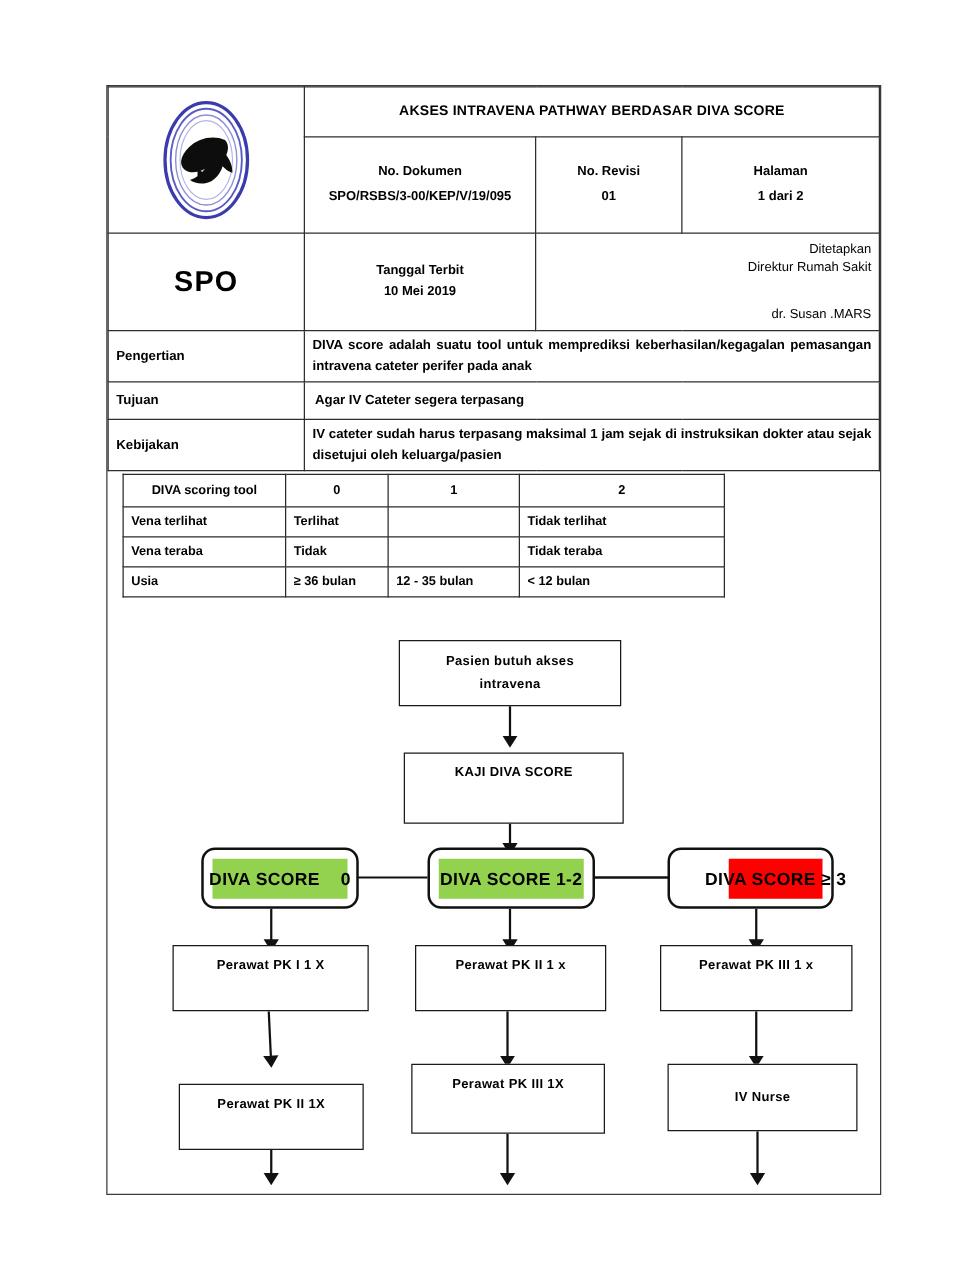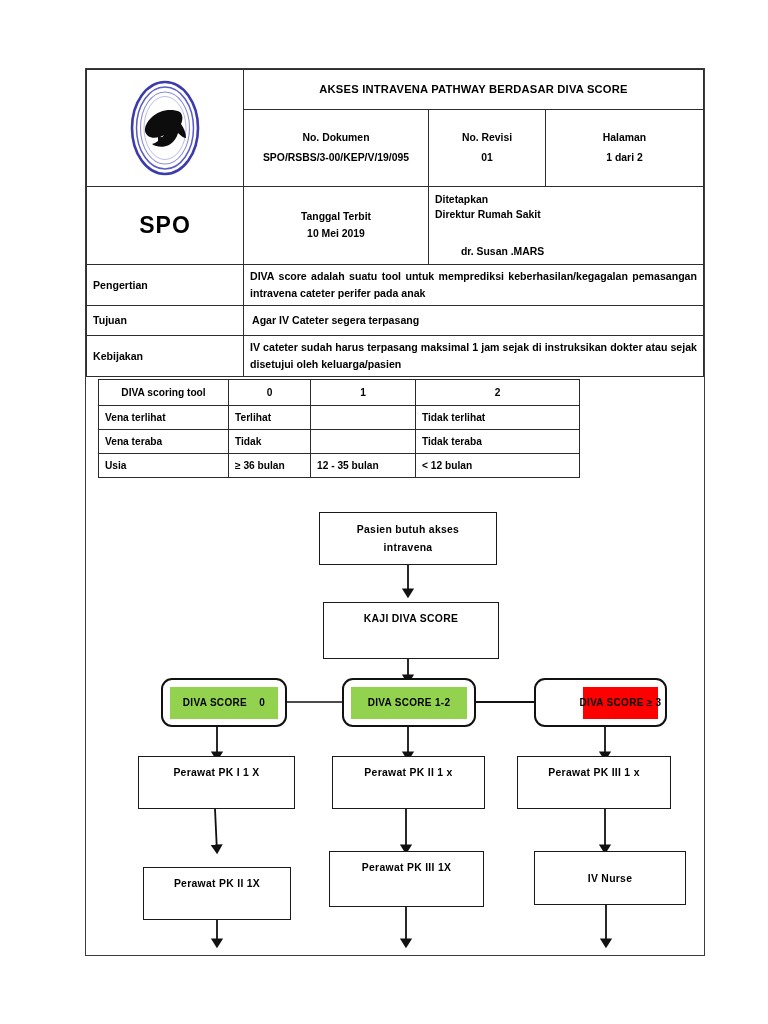--- a/index.html
+++ b/index.html
@@ -80,22 +80,22 @@
     letter-spacing: 1px;
     height: 78px;
   }
   .tgl-cell {
     text-align: center;
     font-weight: bold;
     font-size: 10.4px;
     line-height: 1.55;
   }
   .ditetapkan-cell {
-    text-align: left;
-    font-weight: bold;
+    text-align: right;
+    font-weight: normal;
     font-size: 10.4px;
     line-height: 1.45;
     padding-top: 4px;
     padding-bottom: 3px;
   }
   .ditetapkan-cell .sig-name {
     display: block;
     margin-top: 22px;
     padding-left: 26px;
   }
@@ -180,21 +180,21 @@
     display: flex;
     align-items: center;
     justify-content: center;
   }
   .rbox .fill {
     width: calc(100% - 14px);
     height: calc(100% - 13px);
     display: flex;
     align-items: center;
     justify-content: center;
-    font-size: 10px;
+    font-size: 14px;
     font-weight: bold;
     letter-spacing: .3px;
     color: #000000;
     white-space: pre;
   }
 </style>
 </head>
 <body>
 
 <div id="page-frame">
@@ -362,20 +362,20 @@
     <span>Perawat PK II 1X</span>
   </div>
 
   <div class="fbox" style="left:246px; top:687px; width:153px; height:53px;">
     <span>Perawat PK II 1 x</span>
   </div>
   <div class="fbox" style="left:243px; top:782px; width:155px; height:56px;">
     <span>Perawat PK III 1X</span>
   </div>
 
-  <div class="fbox" style="left:431px; top:687px; width:154px; height:53px;">
+  <div class="fbox" style="left:442px; top:687px; width:154px; height:53px;">
     <span>Perawat PK III 1 x</span>
   </div>
   <div class="fbox" style="left:448px; top:782px; width:152px; height:54px; padding-top:18px;">
     <span>IV Nurse</span>
   </div>
 
 </div>
 
 </body></html>

